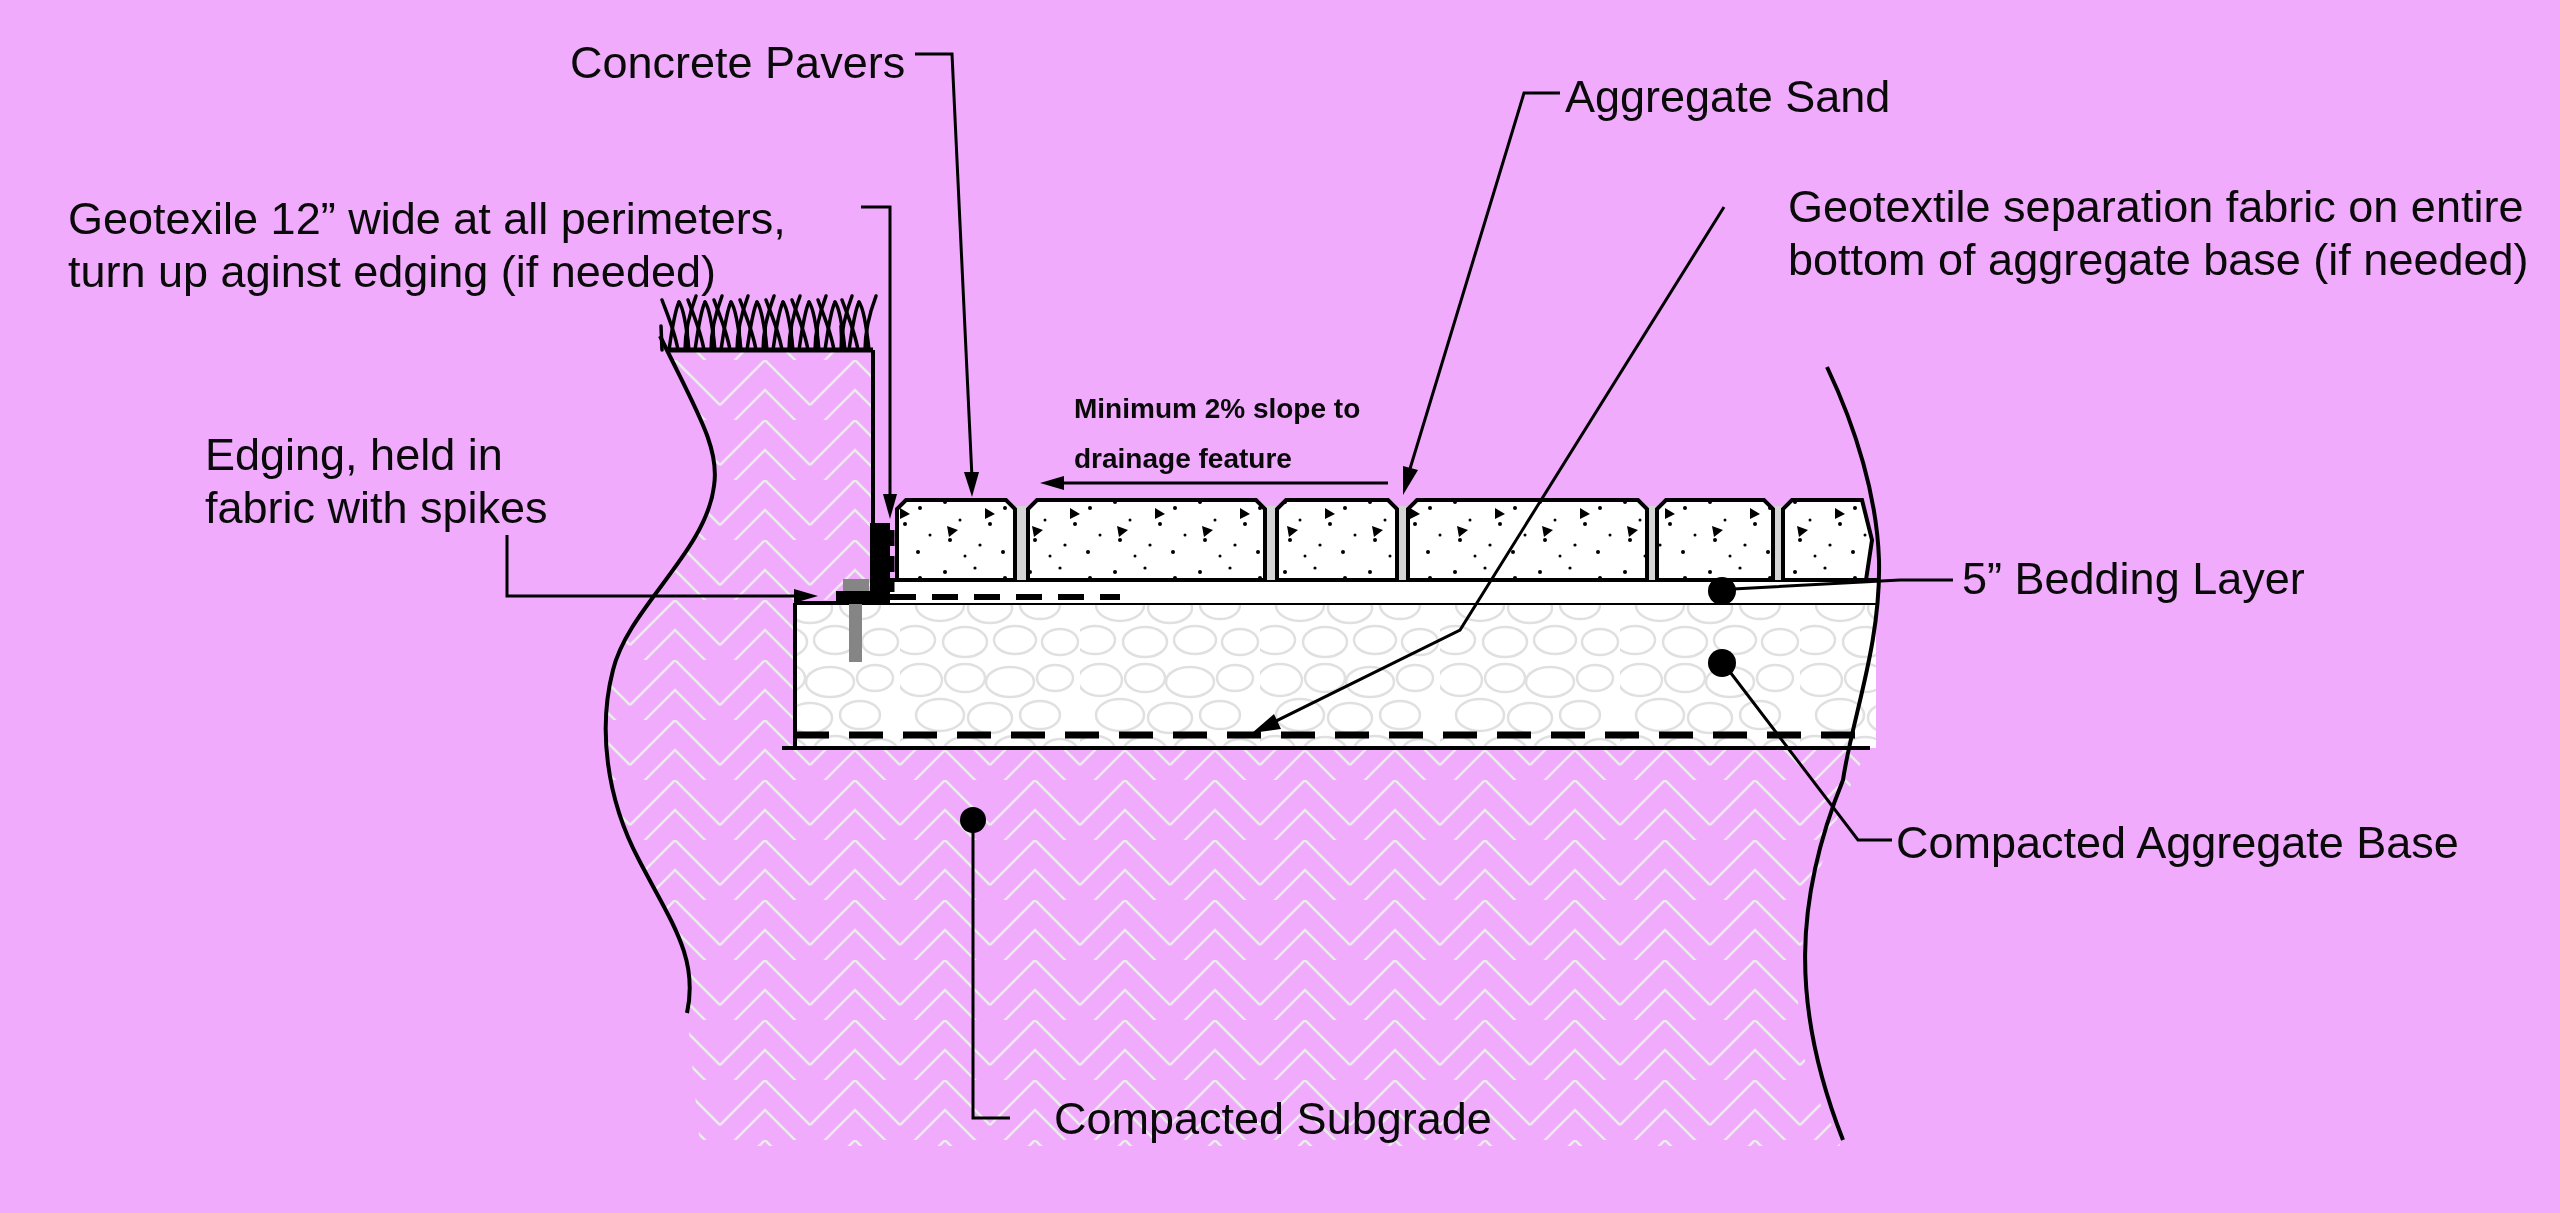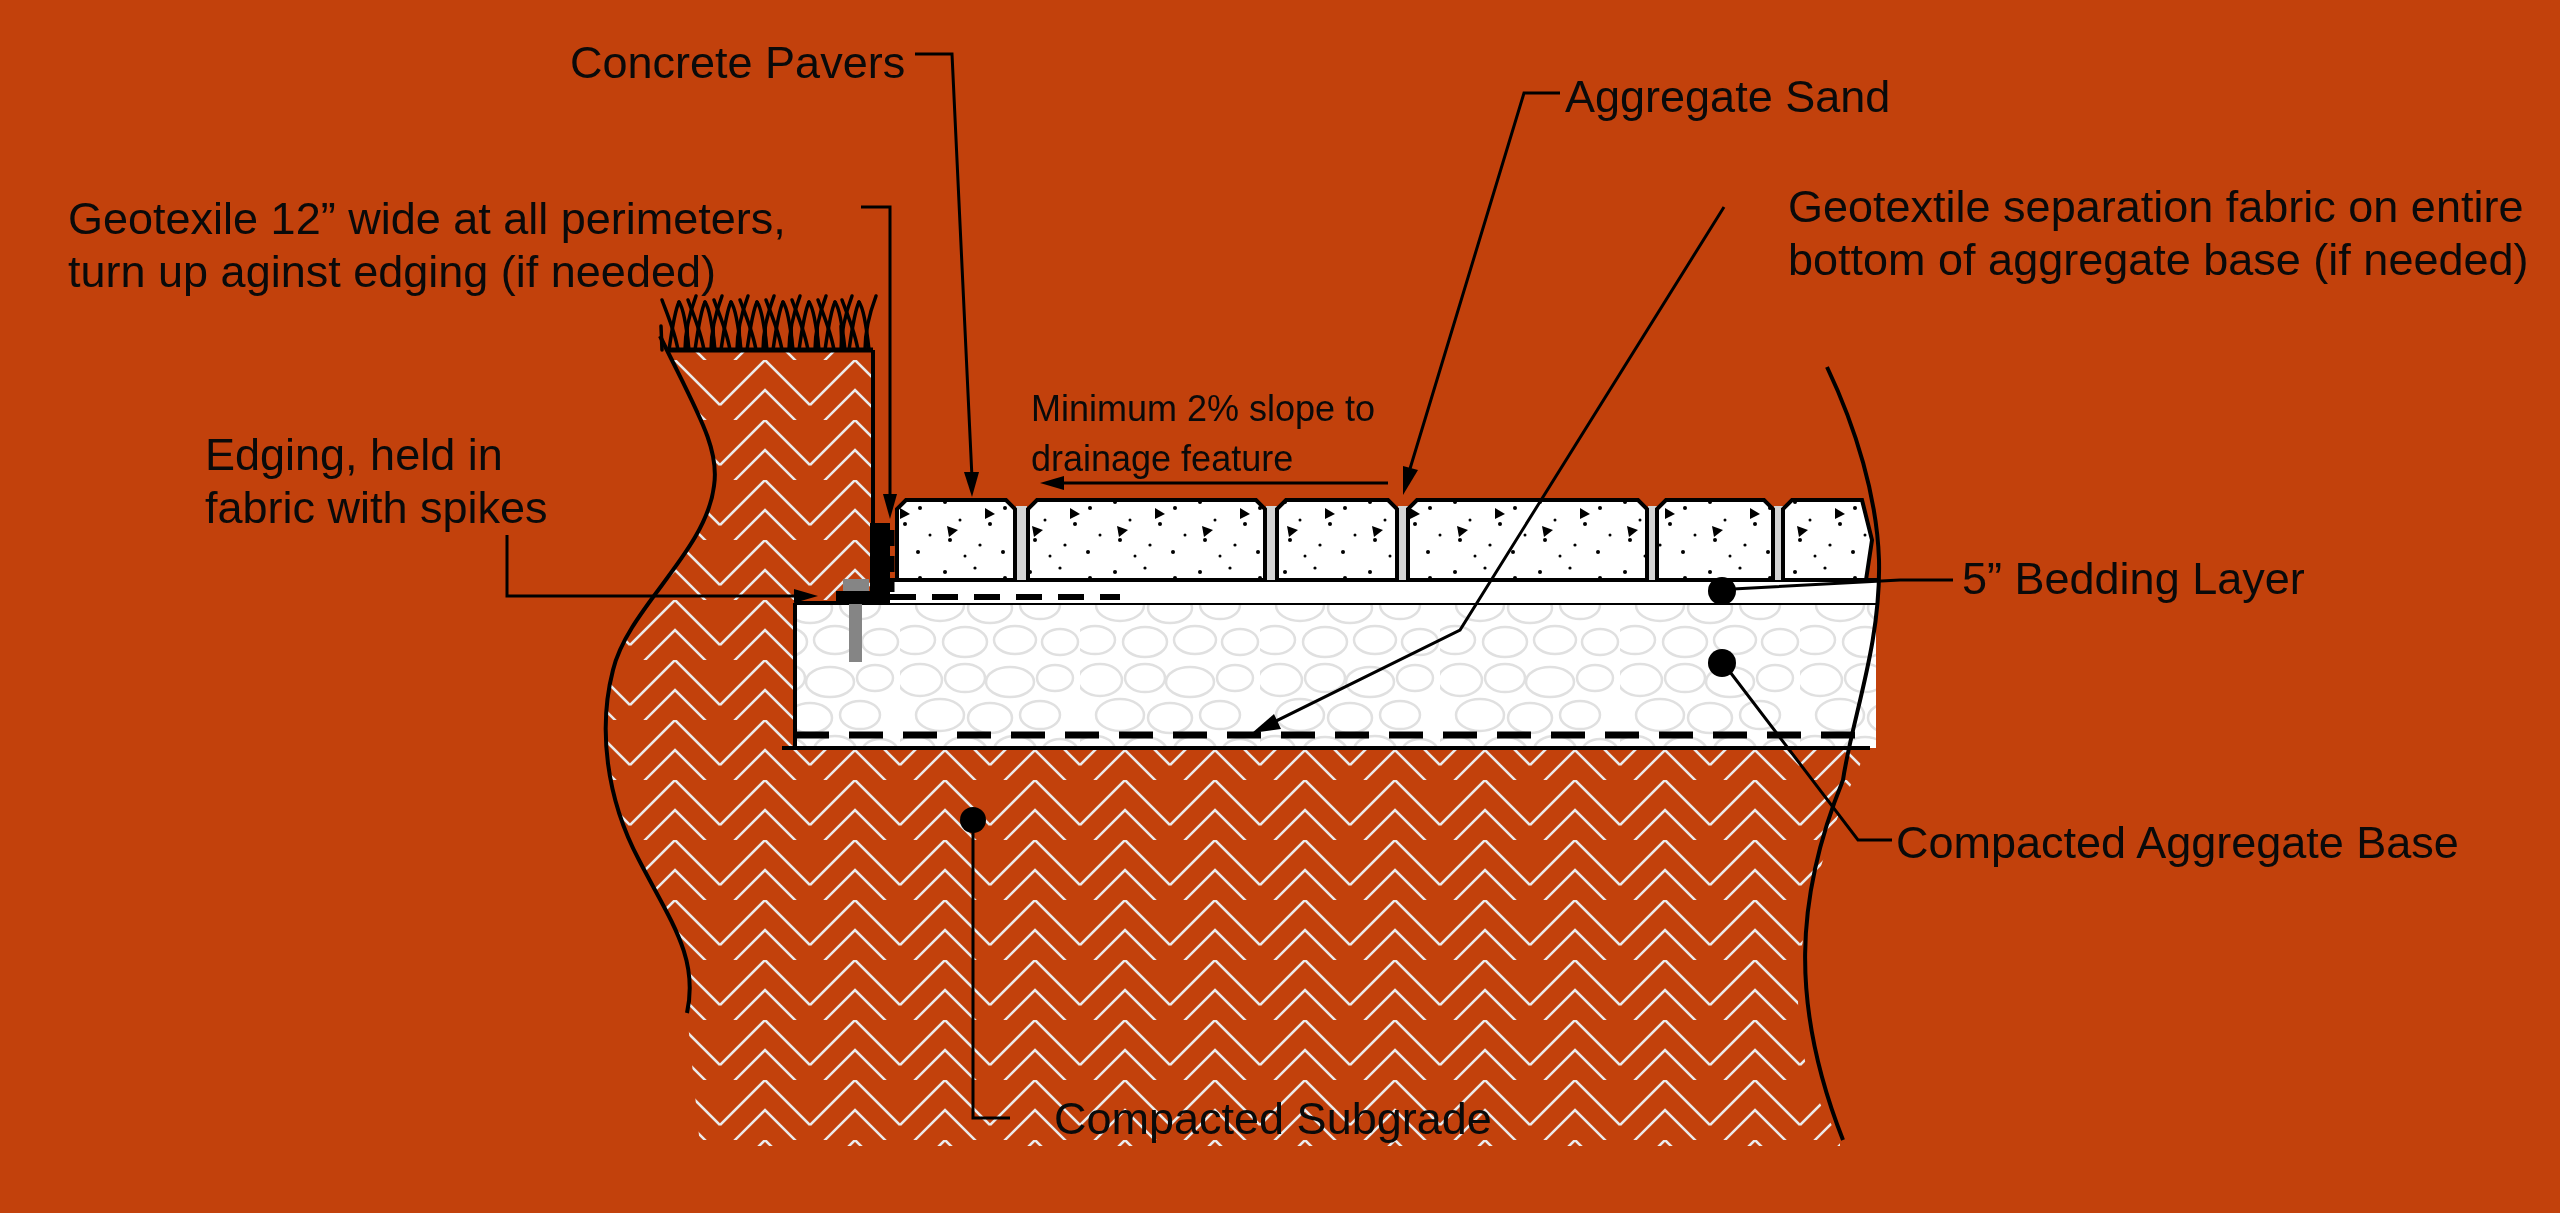--- a/index.html
+++ b/index.html
@@ -1,16 +1,16 @@
 <!DOCTYPE html>
 <html><head>
 <meta charset="utf-8">
 <style>
   html,body{margin:0;padding:0;background:#fff;}
-  #stage{position:relative;width:2560px;height:1213px;background:#c2410c;overflow:hidden;
+  #stage{position:relative;width:2560px;height:1213px;background:#f0abfc;overflow:hidden;
          font-family:"Liberation Sans", sans-serif;color:#0a0a0a;}
   #drawing{position:absolute;left:0;top:0;}
   .callout{position:absolute;font-size:45px;line-height:53px;white-space:nowrap;color:#0a0a0a;}
   .callout .ln{display:block;}
 </style>
 </head>
 <body>
 
 <div id="stage">
 
@@ -171,21 +171,21 @@
   <div class="callout" style="left:68px;top:180px;margin-top:12px;">
     <span class="ln">Geotexile 12” wide at all perimeters,</span>
     <span class="ln">turn up aginst edging (if needed)</span>
   </div>
 
   <div class="callout" style="left:1788px;top:180px;">
     <span class="ln">Geotextile separation fabric on entire</span>
     <span class="ln">bottom of aggregate base (if needed)</span>
   </div>
 
-  <div class="callout" style="left:1031px;top:384px;font-size:36px;line-height:50px;">
+  <div class="callout" style="left:1074px;top:384px;font-size:28px;line-height:50px;font-weight:bold;">
     <span class="ln">Minimum 2% slope to</span>
     <span class="ln">drainage feature</span>
   </div>
 
   <div class="callout" style="left:157px;top:428px;margin-left:48px;">
     <span class="ln">Edging, held in</span>
     <span class="ln">fabric with spikes</span>
   </div>
 
   <div class="callout" style="left:1962px;top:552px;">

